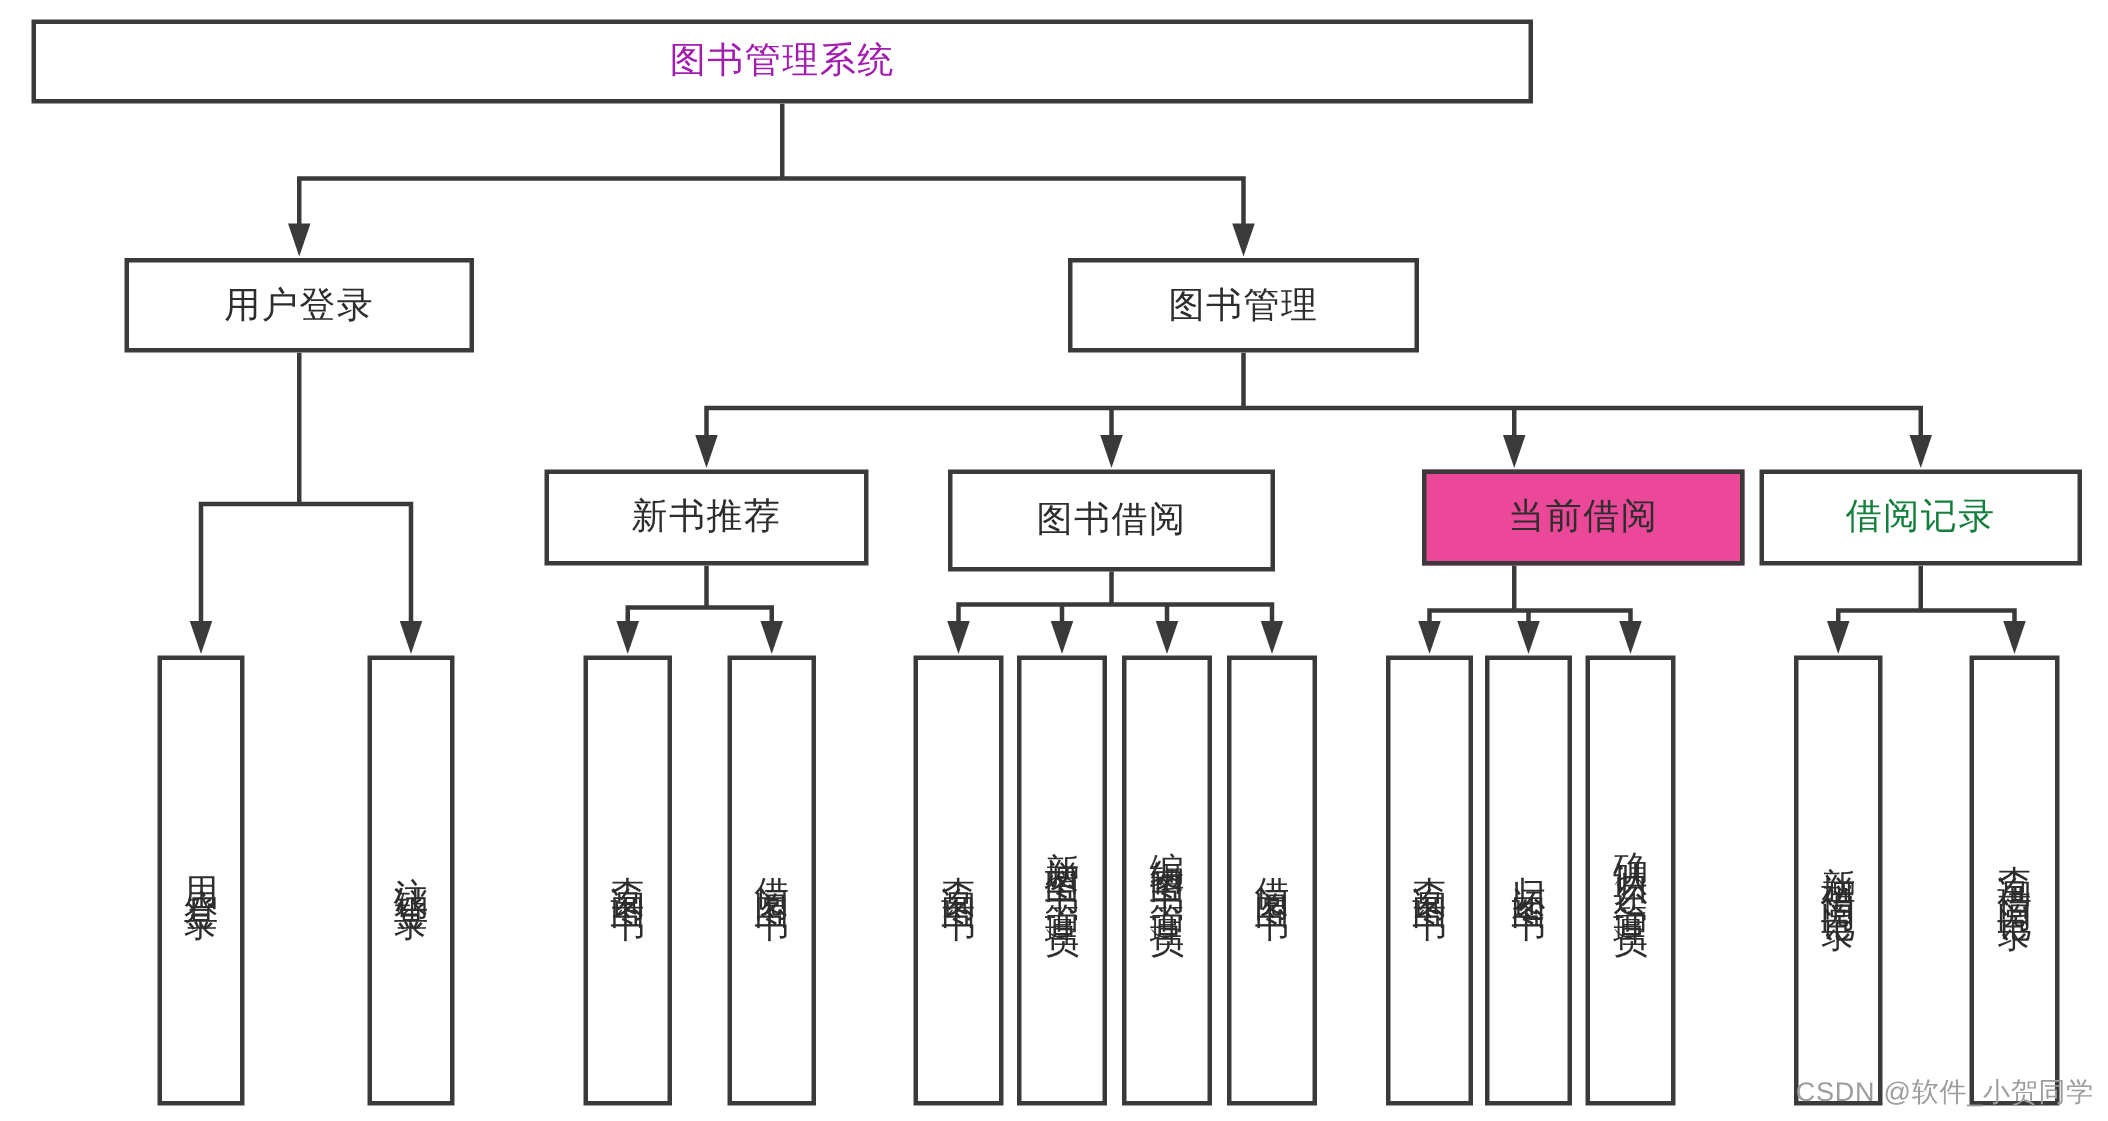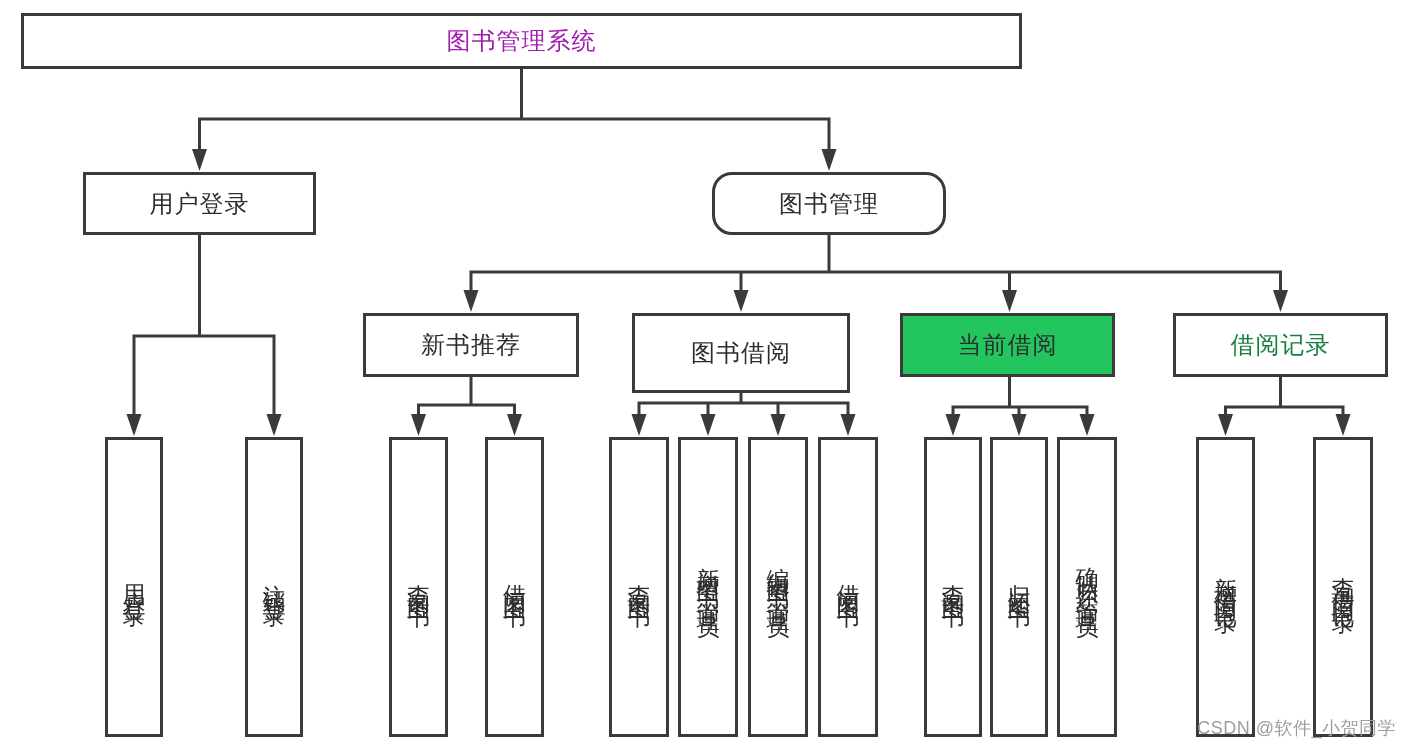--- a/index.html
+++ b/index.html
@@ -91,30 +91,30 @@
       <polygon points="1218,414 1233,414 1225.5,436" fill="#3a3a3a"></polygon>
       <polygon points="1335.5,414 1350.5,414 1343,436" fill="#3a3a3a"></polygon>
     </svg>
   <div class="watermark" style="color: rgb(157, 157, 157);">CSDN @软件_小贺同学</div>
 <div class="node h" style="left: 21px; top: 13px; width: 1001px; height: 56px; border-color: rgb(58, 58, 58); background: rgb(255, 255, 255); color: #a21caf;">
       <span class="lbl">图书管理系统</span>
     </div>
     <div class="node h" style="left: 83px; top: 172px; width: 233px; height: 63px; border-color: rgb(58, 58, 58); background: rgb(255, 255, 255); color: rgb(45, 45, 45);">
       <span class="lbl">用户登录</span>
     </div>
-    <div class="node h" style="left: 712px; top: 172px; width: 234px; height: 63px; border-color: rgb(58, 58, 58); background: rgb(255, 255, 255); color: rgb(45, 45, 45); border-radius: 20px;">
+    <div class="node h" style="left: 712px; top: 172px; width: 234px; height: 63px; border-color: rgb(58, 58, 58); background: rgb(255, 255, 255); color: rgb(45, 45, 45);">
       <span class="lbl">图书管理</span>
     </div>
     <div class="node h" style="left: 363px; top: 313px; width: 216px; height: 64px; border-color: rgb(58, 58, 58); background: rgb(255, 255, 255); color: rgb(45, 45, 45); font-family: Liberation Serif, serif;">
       <span class="lbl">新书推荐</span>
     </div>
-    <div class="node h" style="left: 632px; top: 313px; width: 218px; height: 80px; border-color: rgb(58, 58, 58); background: rgb(255, 255, 255); color: rgb(45, 45, 45);">
+    <div class="node h" style="left: 632px; top: 313px; width: 218px; height: 68px; border-color: rgb(58, 58, 58); background: rgb(255, 255, 255); color: rgb(45, 45, 45);">
       <span class="lbl">图书借阅</span>
     </div>
-    <div class="node h" style="left: 900px; top: 313px; width: 215px; height: 64px; border-color: rgb(58, 58, 58); background: #22c55e; color: rgb(45, 45, 45);">
+    <div class="node h" style="left: 948px; top: 313px; width: 215px; height: 64px; border-color: rgb(58, 58, 58); background: #ec4899; color: rgb(45, 45, 45);">
       <span class="lbl">当前借阅</span>
     </div>
     <div class="node h" style="left: 1173px; top: 313px; width: 215px; height: 64px; border-color: rgb(58, 58, 58); background: rgb(255, 255, 255); color: #15803d;">
       <span class="lbl">借阅记录</span>
     </div>
     <div class="node v" style="left: 105px; top: 437px; width: 58px; height: 300px; border-color: rgb(58, 58, 58); background: rgb(255, 255, 255); color: rgb(45, 45, 45);">
       <span class="lbl">用户登录</span>
     </div>
     <div class="node v" style="left: 245px; top: 437px; width: 58px; height: 300px; border-color: rgb(58, 58, 58); background: rgb(255, 255, 255); color: rgb(45, 45, 45);">
       <span class="lbl">注销登录</span>

